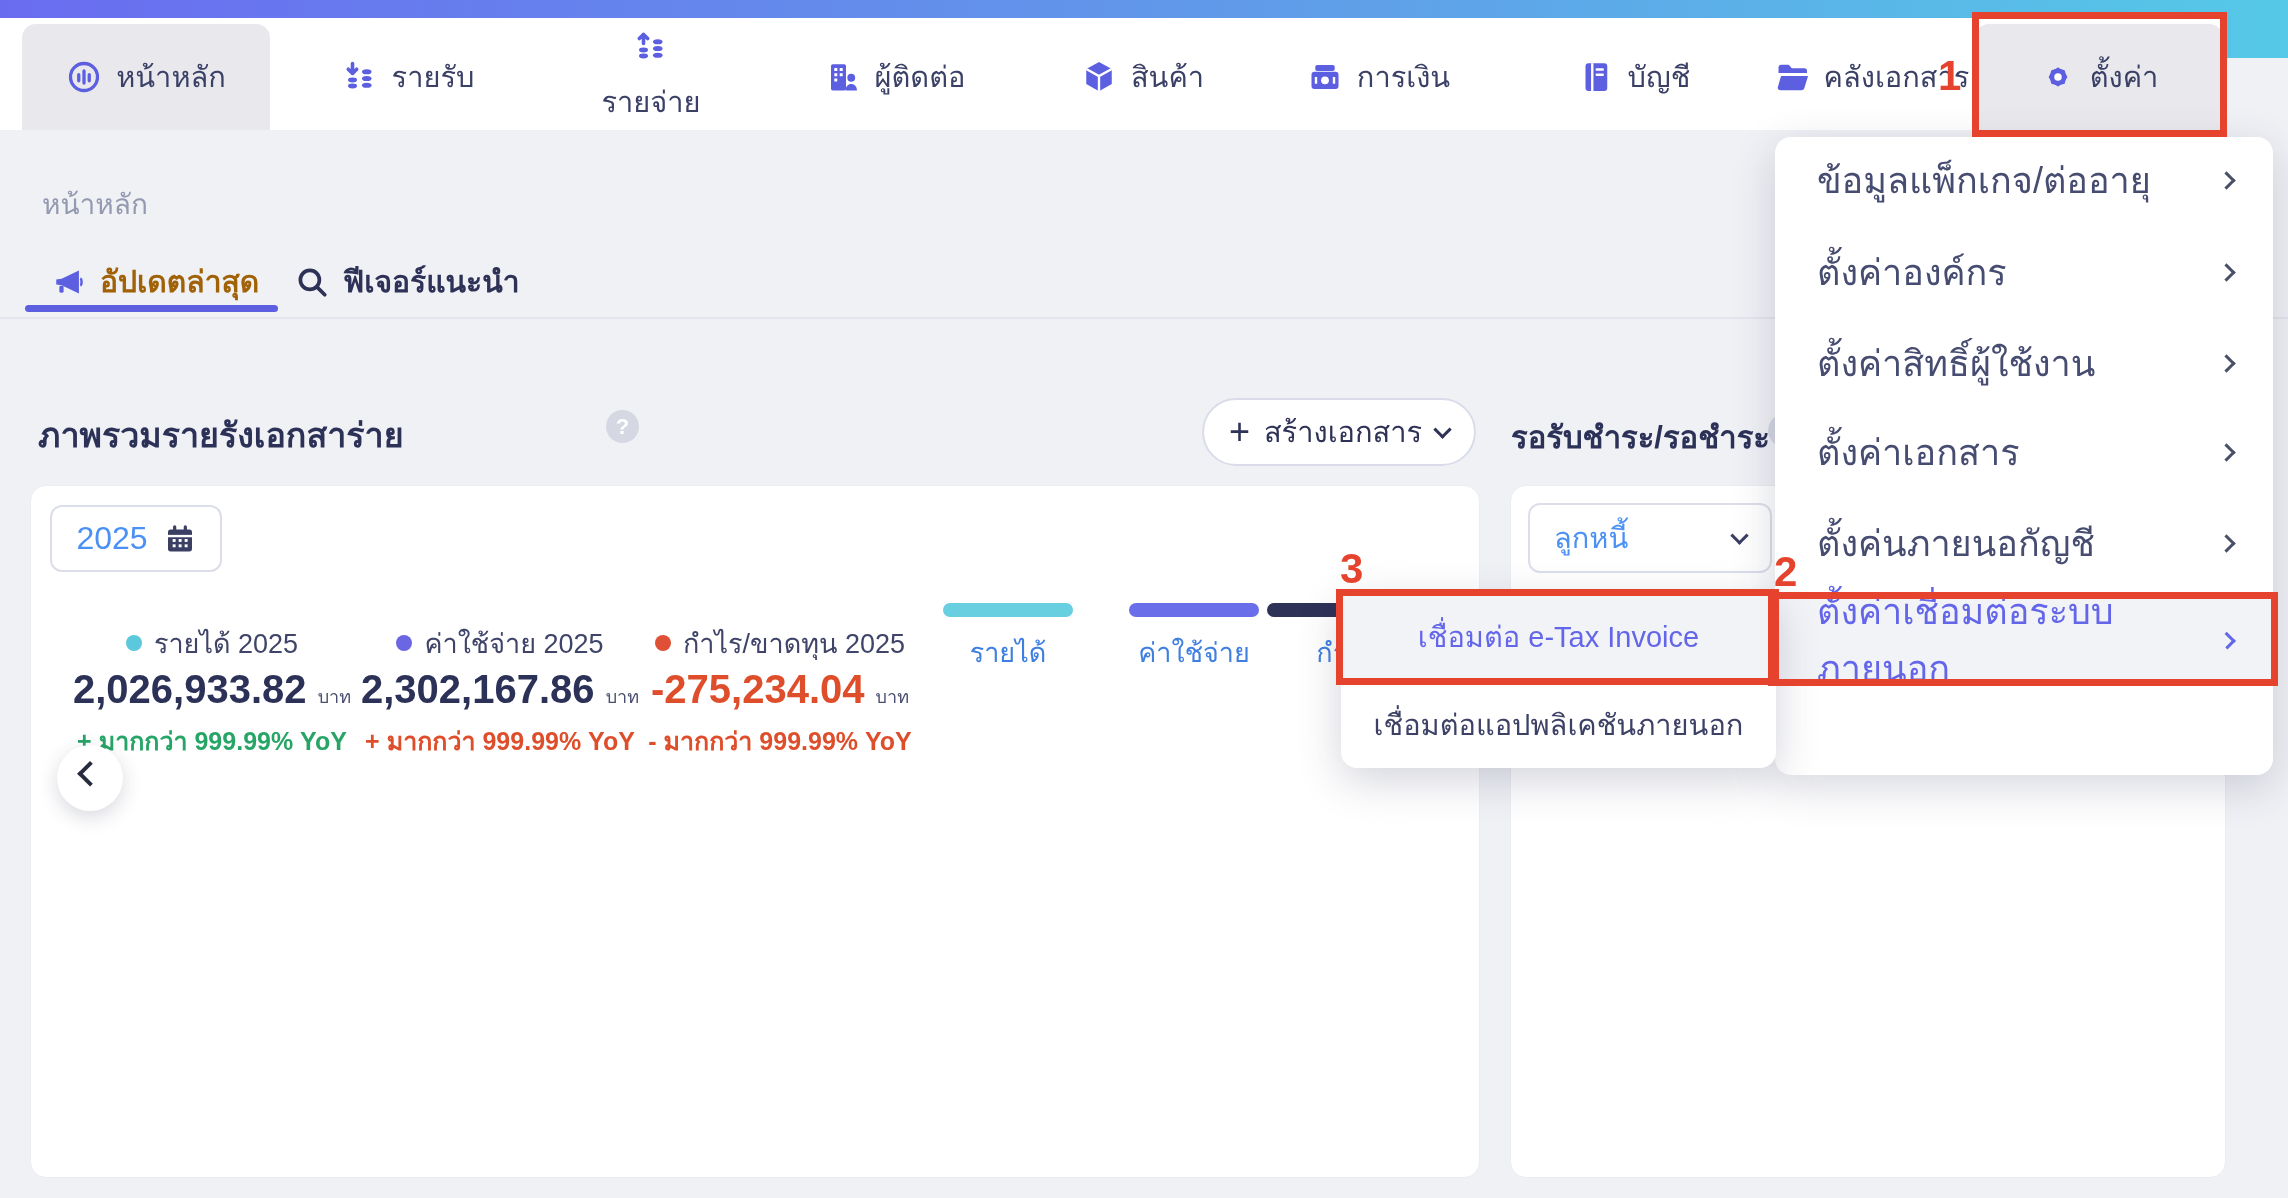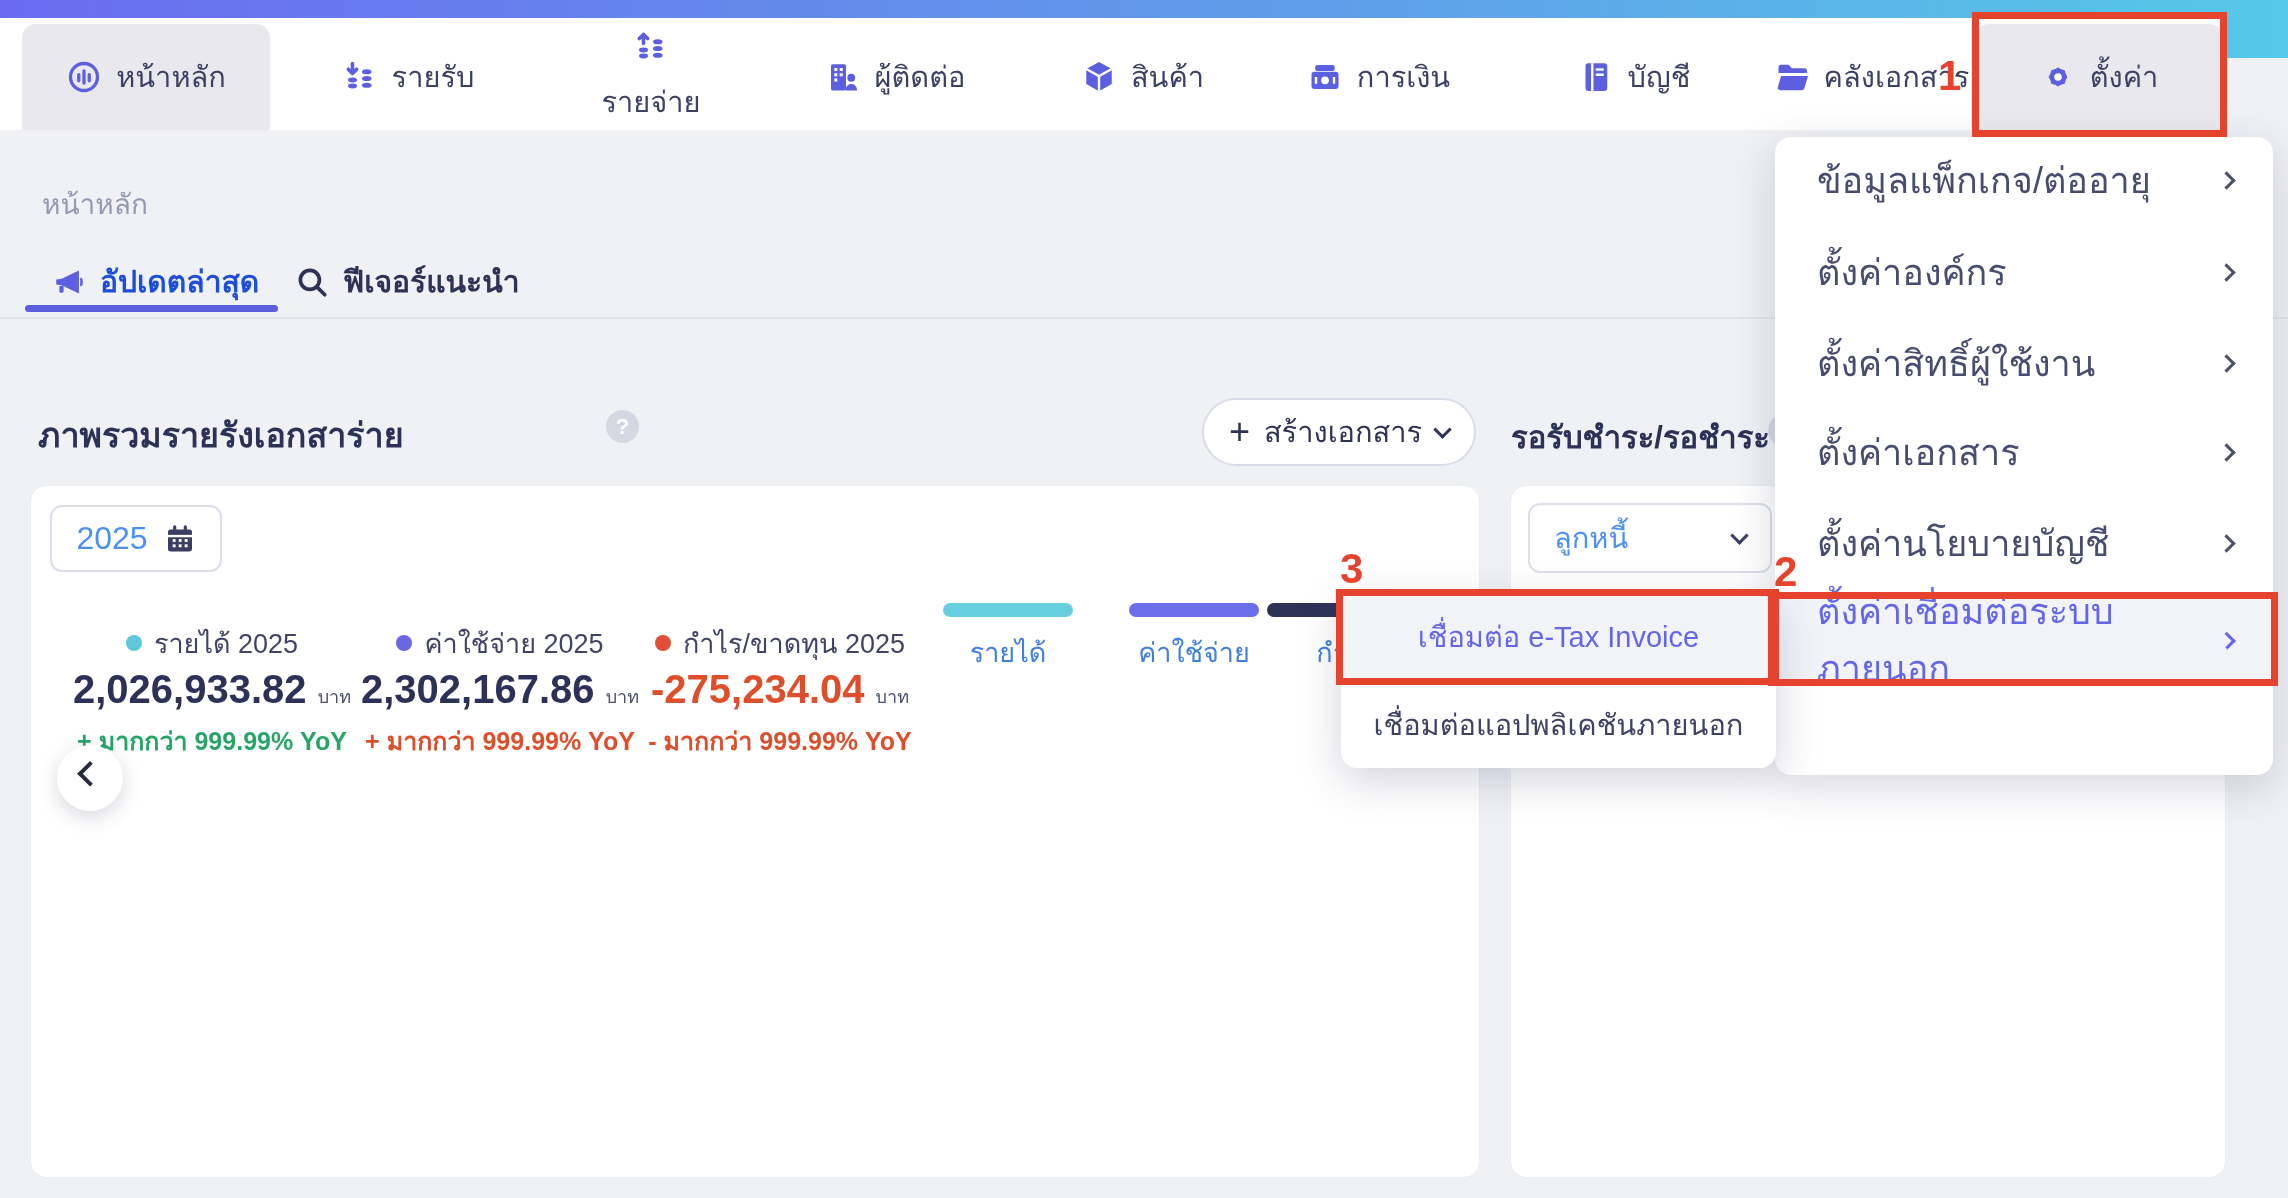--- a/index.html
+++ b/index.html
@@ -349,21 +349,21 @@
       </div>
       <div class="menu-item" style="top: 181px;">
         <span>ตั้งค่าสิทธิ์ผู้ใช้งาน</span>
         <span class="chev r"></span>
       </div>
       <div class="menu-item" style="top: 270px;">
         <span>ตั้งค่าเอกสาร</span>
         <span class="chev r"></span>
       </div>
       <div class="menu-item" style="top: 361px;">
-        <span>ตั้งค่านโยบายบัญชี</span>
+        <span>ตั้งค่นภายนอกัญชี</span>
         <span class="chev r"></span>
       </div>
       <div class="menu-item hl" style="top: 458px;">
         <span>ตั้งค่าเชื่อมต่อระบบภายนอก</span>
         <span class="chev r"></span>
       </div>
     </div>
 
   <div class="abs submenu" id="submenu">
       <div class="submenu-item hl" style="top: 0px;">
@@ -372,21 +372,21 @@
       <div class="submenu-item" style="top: 88px; border-radius: 0px 0px 16px 16px;">
         <span>เชื่อมต่อแอปพลิเคชันภายนอก</span>
       </div>
     </div>
 
   <div class="redbox" style="left:1768px;top:592px;width:510px;height:94px"></div>
   <div class="rednum" style="left:1774px;top:548px">2</div>
   <div class="redbox" style="left:1336px;top:589px;width:443px;height:96px"></div>
   <div class="rednum" style="left:1340px;top:545px">3</div>
 
-<div class="page-tab" style="left: 52px; top: 258px; color: #1d4ed8;">
+<div class="page-tab" style="left: 52px; top: 258px; color: #a16207;">
       <span>
         <svg xmlns="http://www.w3.org/2000/svg" width="34" height="34" viewBox="0 0 24 24" style="display:block">
           <path d="M3 10.2v3.6l3.8.5L19 20.2V3.8L6.8 9.7 3 10.2z" fill="#5b5fe0"></path>
           <path d="M20 9.5c1.2.6 1.2 4.4 0 5" stroke="#5b5fe0" stroke-width="1.8" fill="none"></path>
           <rect x="5.2" y="14.6" width="3" height="5" rx="1" fill="#5b5fe0"></rect>
         </svg>
       </span>
       <span>อัปเดตล่าสุด</span>
     </div>
     <div class="tab-underline" style="left: 25px; top: 305px; width: 253px;"></div>

